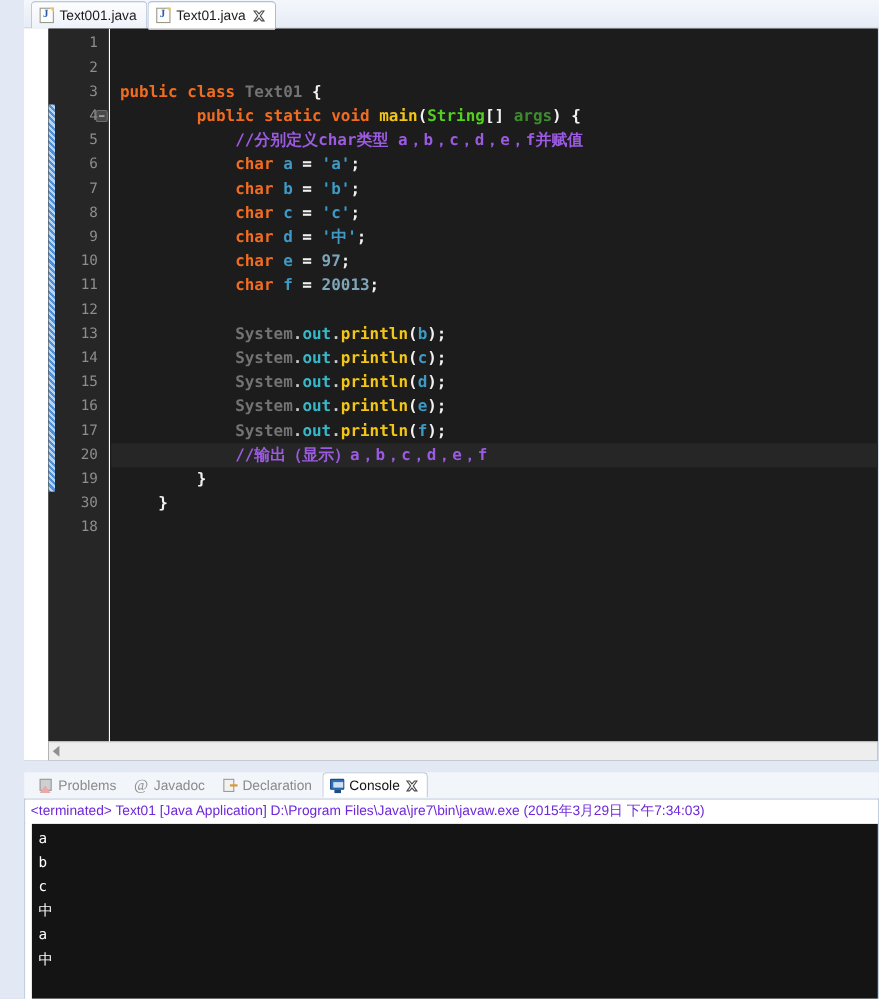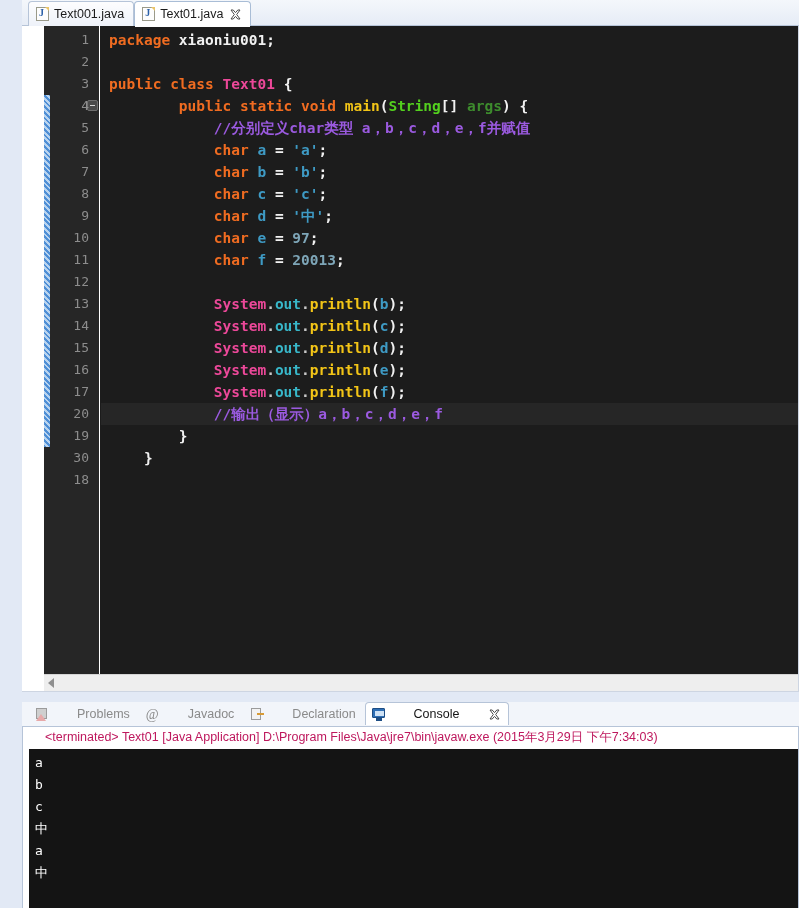--- a/index.html
+++ b/index.html
@@ -195,21 +195,21 @@
   .code-line.current { background: #262626; }
 
   
   .t-kw   { color: #f06c21; }
   .t-type { color: #53d01e; }
   .t-plain{ color: #f1f1f1; }
   .t-var  { color: #3e9ac4; }
   .t-str  { color: #3e9ac4; }
   .t-num  { color: #7ea6b8; }
   .t-cmt  { color: #9b5ae0; }
-  .t-cls  { color: #ec4899; }
+  .t-cls  { color: #737373; }
   .t-fld  { color: #38b7c9; }
   .t-mth  { color: #f3c517; }
   .t-arg  { color: #3d8b2d; }
   .t-dot  { color: #c8c8c8; }
 
   
   #hscroll {
     position: absolute;
     left: 22px; right: 0; bottom: 0;
     height: 17px;
@@ -247,21 +247,20 @@
     height: 23px;
     padding: 0 8px 0 6px;
     box-sizing: border-box;
     font-size: 12.5px;
     color: #8a8a8a;
     vertical-align: bottom;
     cursor: default;
     border: 1px solid transparent;
     border-bottom: none;
     border-radius: 4px 4px 0 0;
-    gap: 24px;
   }
   .ctab.active {
     color: #141414;
     background: #ffffff;
     border-color: #b6c4d8;
   }
   .ctab .cicon {
     width: 14px; height: 13px;
     margin-right: 4px;
     flex: 0 0 auto;
@@ -293,23 +292,23 @@
     left: 0; top: 24px;
     width: 777px; bottom: 0;
     background: #ffffff;
     border: 1px solid #b6c4d8;
     border-bottom: none;
     box-sizing: border-box;
   }
   #console-header {
     height: 21px;
     line-height: 21px;
-    padding-left: 22px;
+    padding-left: 5px;
     font-size: 12.5px;
-    color: #be185d;
+    color: #6d28d9;
     white-space: nowrap;
     overflow: hidden;
     background: #ffffff;
   }
   #console-output {
     position: absolute;
     left: 6px; right: 0; top: 22px; bottom: 0;
     background: #141414;
     color: #ffffff;
     font-family: "DejaVu Sans Mono", "Liberation Mono", monospace;
@@ -368,21 +367,20 @@
             <div class="gutter-num" style="top: 289px;">14</div>
             <div class="gutter-num" style="top: 311px;">15</div>
             <div class="gutter-num" style="top: 333px;">16</div>
             <div class="gutter-num" style="top: 355px;">17</div>
             <div class="gutter-num" style="top: 377px;">20</div>
             <div class="gutter-num" style="top: 399px;">19</div>
             <div class="gutter-num" style="top: 421px;">30</div>
             <div class="gutter-num" style="top: 443px;">18</div>
           </div>
         <div id="code-area">
-            <div class="code-line" style="top: 3px;"><span class="t-kw">package</span><span class="t-plain"> </span><span class="t-plain">xiaoniu001;</span></div>
             <div class="code-line" style="top: 25px;"></div>
             <div class="code-line" style="top: 47px;"><span class="t-kw">public</span><span class="t-plain"> </span><span class="t-kw">class</span><span class="t-plain"> </span><span class="t-cls">Text01</span><span class="t-plain"> {</span></div>
             <div class="code-line" style="top: 69px;"><span class="t-plain">        </span><span class="t-kw">public</span><span class="t-plain"> </span><span class="t-kw">static</span><span class="t-plain"> </span><span class="t-kw">void</span><span class="t-plain"> </span><span class="t-mth">main</span><span class="t-plain">(</span><span class="t-type">String</span><span class="t-plain">[] </span><span class="t-arg">args</span><span class="t-plain">) {</span></div>
             <div class="code-line" style="top: 91px;"><span class="t-plain">            </span><span class="t-cmt">//分别定义char类型 a，b，c，d，e，f并赋值</span></div>
             <div class="code-line" style="top: 113px;"><span class="t-plain">            </span><span class="t-kw">char</span><span class="t-plain"> </span><span class="t-var">a</span><span class="t-plain"> = </span><span class="t-str">'a'</span><span class="t-plain">;</span></div>
             <div class="code-line" style="top: 135px;"><span class="t-plain">            </span><span class="t-kw">char</span><span class="t-plain"> </span><span class="t-var">b</span><span class="t-plain"> = </span><span class="t-str">'b'</span><span class="t-plain">;</span></div>
             <div class="code-line" style="top: 157px;"><span class="t-plain">            </span><span class="t-kw">char</span><span class="t-plain"> </span><span class="t-var">c</span><span class="t-plain"> = </span><span class="t-str">'c'</span><span class="t-plain">;</span></div>
             <div class="code-line" style="top: 179px;"><span class="t-plain">            </span><span class="t-kw">char</span><span class="t-plain"> </span><span class="t-var">d</span><span class="t-plain"> = </span><span class="t-str">'中'</span><span class="t-plain">;</span></div>
             <div class="code-line" style="top: 201px;"><span class="t-plain">            </span><span class="t-kw">char</span><span class="t-plain"> </span><span class="t-var">e</span><span class="t-plain"> = </span><span class="t-num">97</span><span class="t-plain">;</span></div>
             <div class="code-line" style="top: 223px;"><span class="t-plain">            </span><span class="t-kw">char</span><span class="t-plain"> </span><span class="t-var">f</span><span class="t-plain"> = </span><span class="t-num">20013</span><span class="t-plain">;</span></div>

